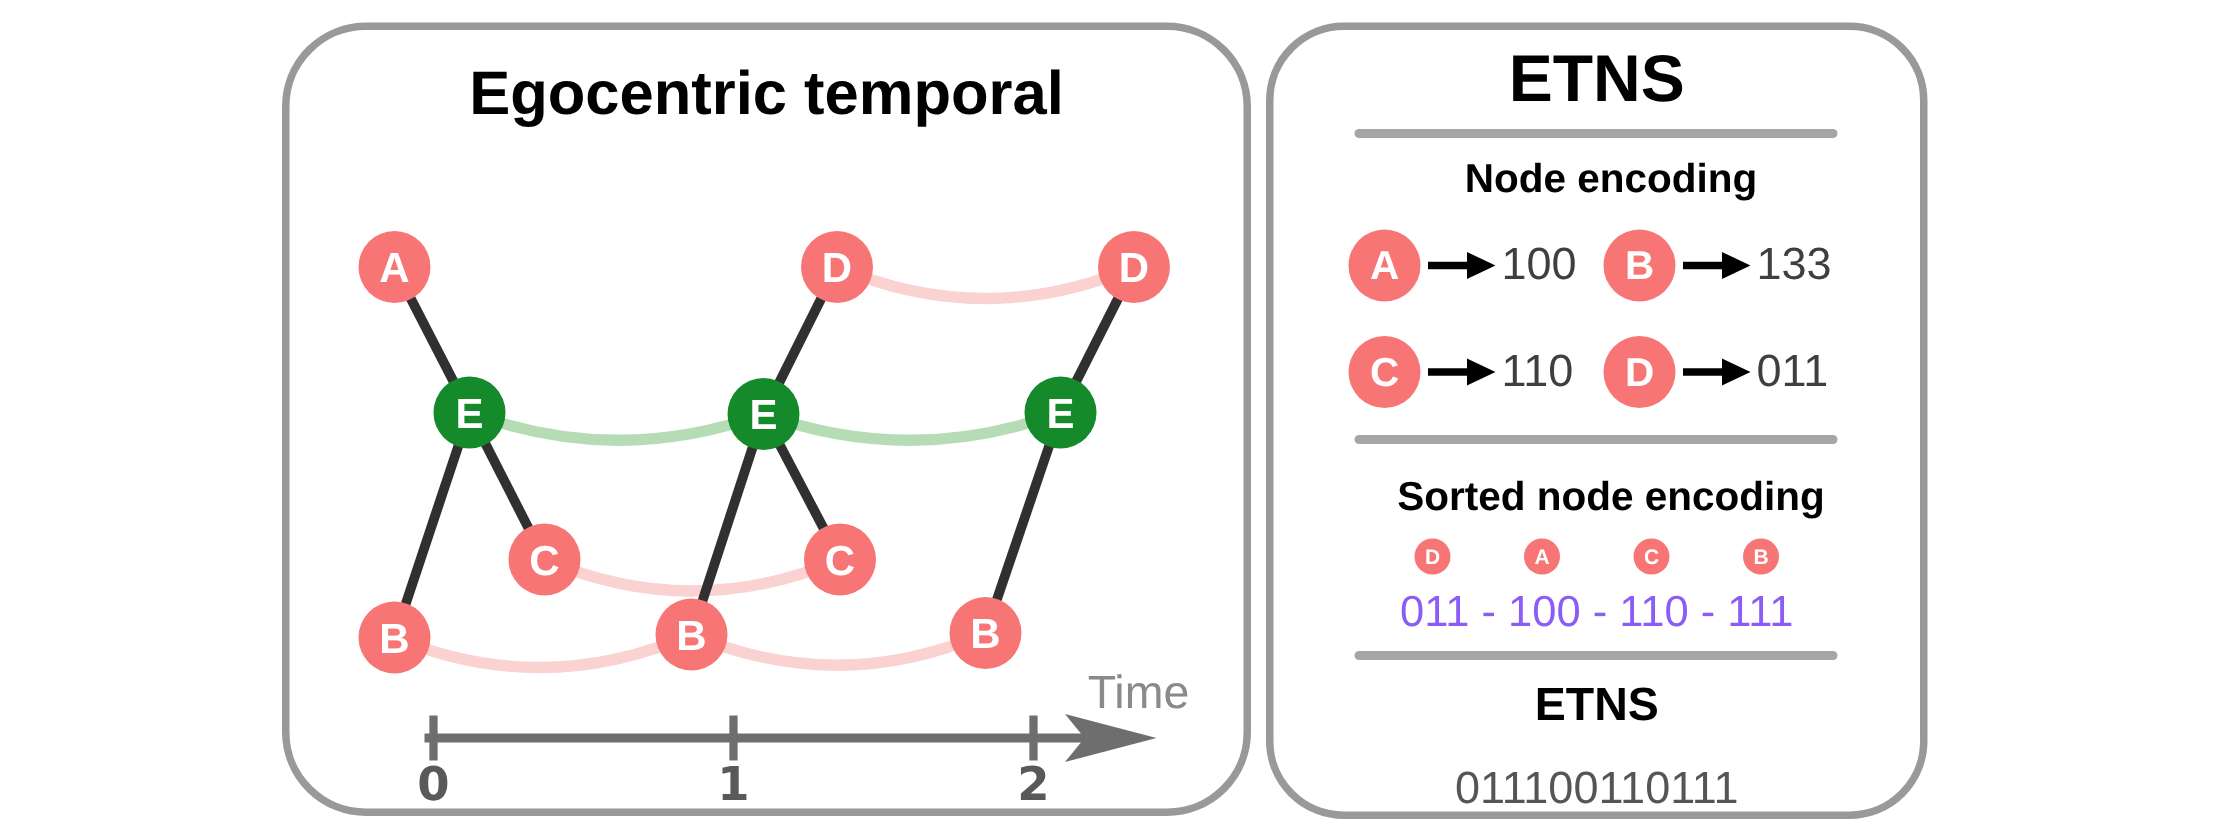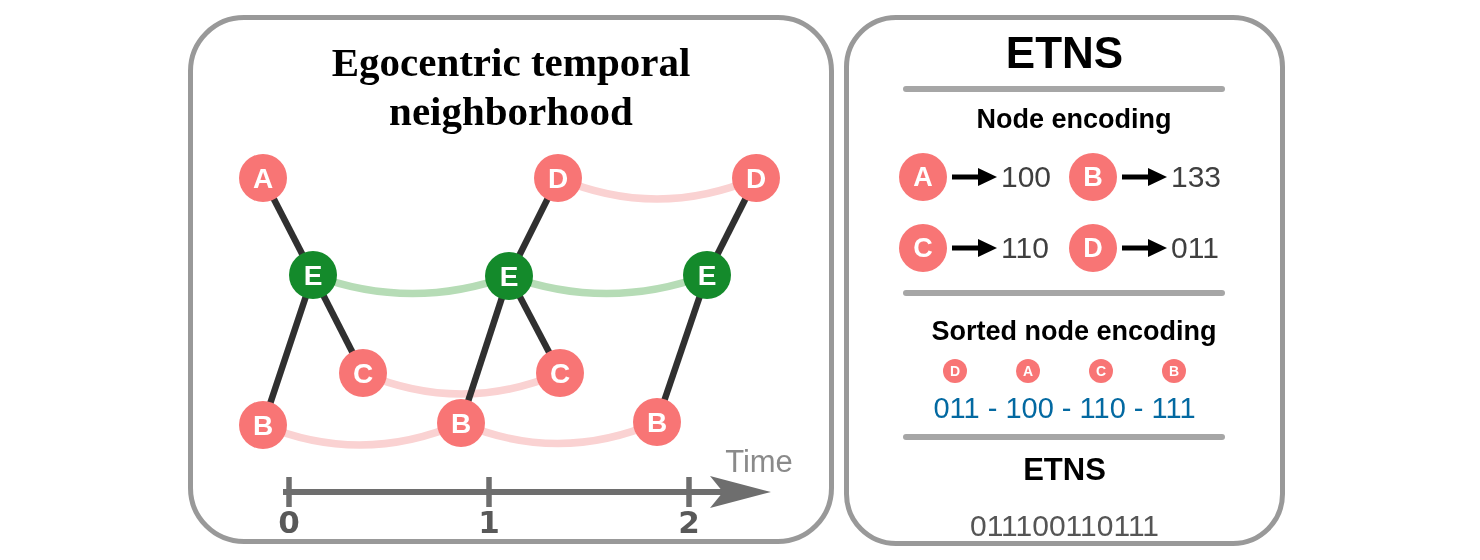--- a/index.html
+++ b/index.html
@@ -2,21 +2,21 @@
 <html><head>
 <meta charset="utf-8">
 <style>
   html,body{margin:0;padding:0;background:#ffffff;}
   .canvas{position:relative;width:1480px;height:560px;background:#ffffff;overflow:hidden;
           font-family:"Liberation Sans",sans-serif;}
   .panel{position:absolute;box-sizing:border-box;border:5px solid #999999;background:#ffffff;}
   .left-panel{left:188px;top:15px;width:646px;height:529px;border-radius:56px;}
   .right-panel{left:844px;top:15px;width:441px;height:531px;border-radius:52px;}
   .left-title{position:absolute;top:18px;left:0;right:0;text-align:center;
-              font-family:Liberation Serif, serif;font-weight:bold;font-size:41px;
+              font-family:Liberation Sans, sans-serif;font-weight:bold;font-size:41px;
               line-height:49px;color:#000;}
   #graph-svg{position:absolute;left:0;top:0;z-index:3;pointer-events:none;}
   svg text{font-family:"Liberation Sans",sans-serif;}
   .node-label{font-weight:bold;}
   .tick-label{font-family:"DejaVu Sans",sans-serif;font-weight:bold;}
 
   
   .etns-title{position:absolute;top:8px;left:0;right:0;text-align:center;
               font-size:44px;font-weight:bold;color:#000;}
   .divider{position:absolute;left:54px;width:322px;height:6px;border-radius:3px;background:#a6a6a6;}
@@ -28,35 +28,34 @@
             grid-template-columns:170px 170px;row-gap:23px;}
   .enc-entry{display:flex;align-items:center;gap:4px;height:48px;}
   .enc-node{width:48px;height:48px;border-radius:50%;background:#f87575;color:#fff;
             font-size:27px;font-weight:bold;display:flex;align-items:center;justify-content:center;}
   .enc-code{font-size:30px;color:#3f3f3f;}
   .sorted-circles{position:absolute;top:339px;left:0;right:0;display:flex;
                   justify-content:center;gap:49px;}
   .sorted-circle{width:24px;height:24px;border-radius:50%;background:#f87575;color:#fff;
                  font-size:14px;font-weight:bold;display:flex;align-items:center;justify-content:center;}
   .sorted-codes{position:absolute;top:372px;left:0;right:0;text-align:center;
-                font-size:29px;color:#0369a1;}
+                font-size:29px;color:#8b5cf6;}
   .etns-sub{position:absolute;top:432px;left:0;right:0;text-align:center;
             font-size:31px;font-weight:bold;color:#000;}
   .etns-value{position:absolute;top:473px;left:0;right:0;text-align:center;
               font-size:30px;color:#555555;margin-top:16px;}
 </style>
 </head>
 <body>
 
 <div class="canvas">
 
   <div class="panel left-panel">
     <div class="left-title">
       <div>Egocentric temporal</div>
-      <div>neighborhood</div>
     </div>
   </div>
 
   <svg id="graph-svg" width="1480" height="560" viewBox="0 0 1480 560">
       <path d="M 313 275 Q 411 311.5 509 276" fill="none" stroke="#b6dcb6" stroke-width="7.5" stroke-linecap="round"></path>
       <path d="M 509 276 Q 608 311.5 707 275" fill="none" stroke="#b6dcb6" stroke-width="7.5" stroke-linecap="round"></path>
       <path d="M 263 425 Q 362 466 461 423" fill="none" stroke="#fad2d2" stroke-width="7.5" stroke-linecap="round"></path>
       <path d="M 461 423 Q 559 464.5 657 422" fill="none" stroke="#fad2d2" stroke-width="7.5" stroke-linecap="round"></path>
       <path d="M 363 373 Q 461.5 415 560 373" fill="none" stroke="#fad2d2" stroke-width="7.5" stroke-linecap="round"></path>
       <path d="M 558 178 Q 657 220 756 178" fill="none" stroke="#fad2d2" stroke-width="7.5" stroke-linecap="round"></path>

